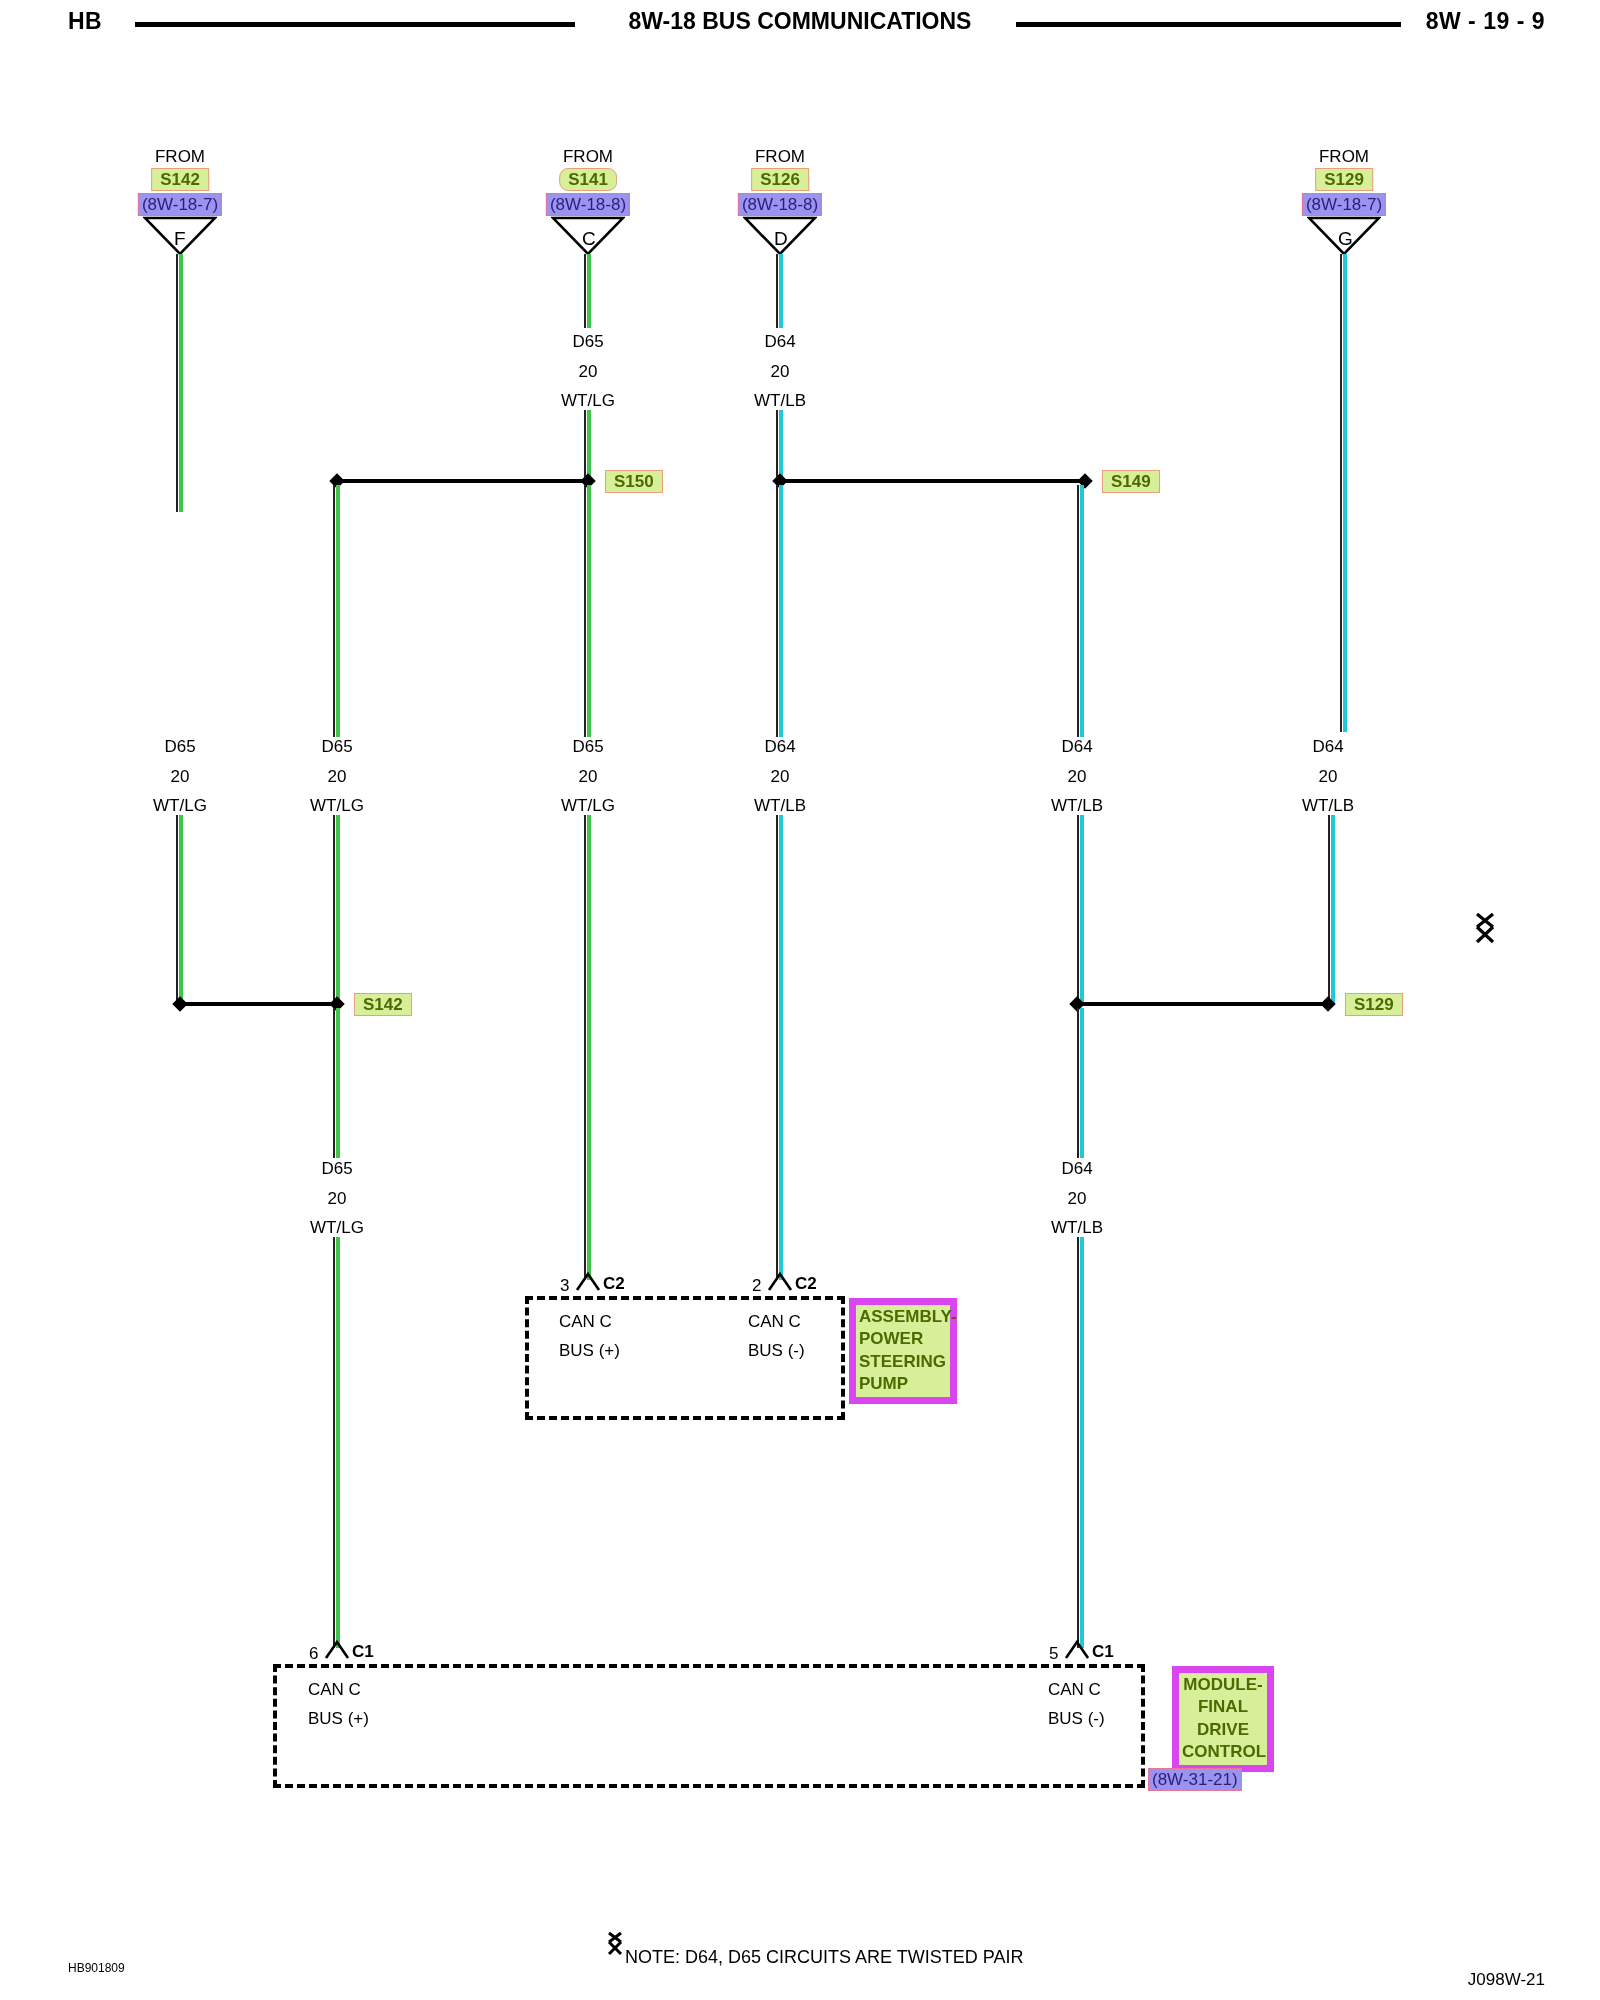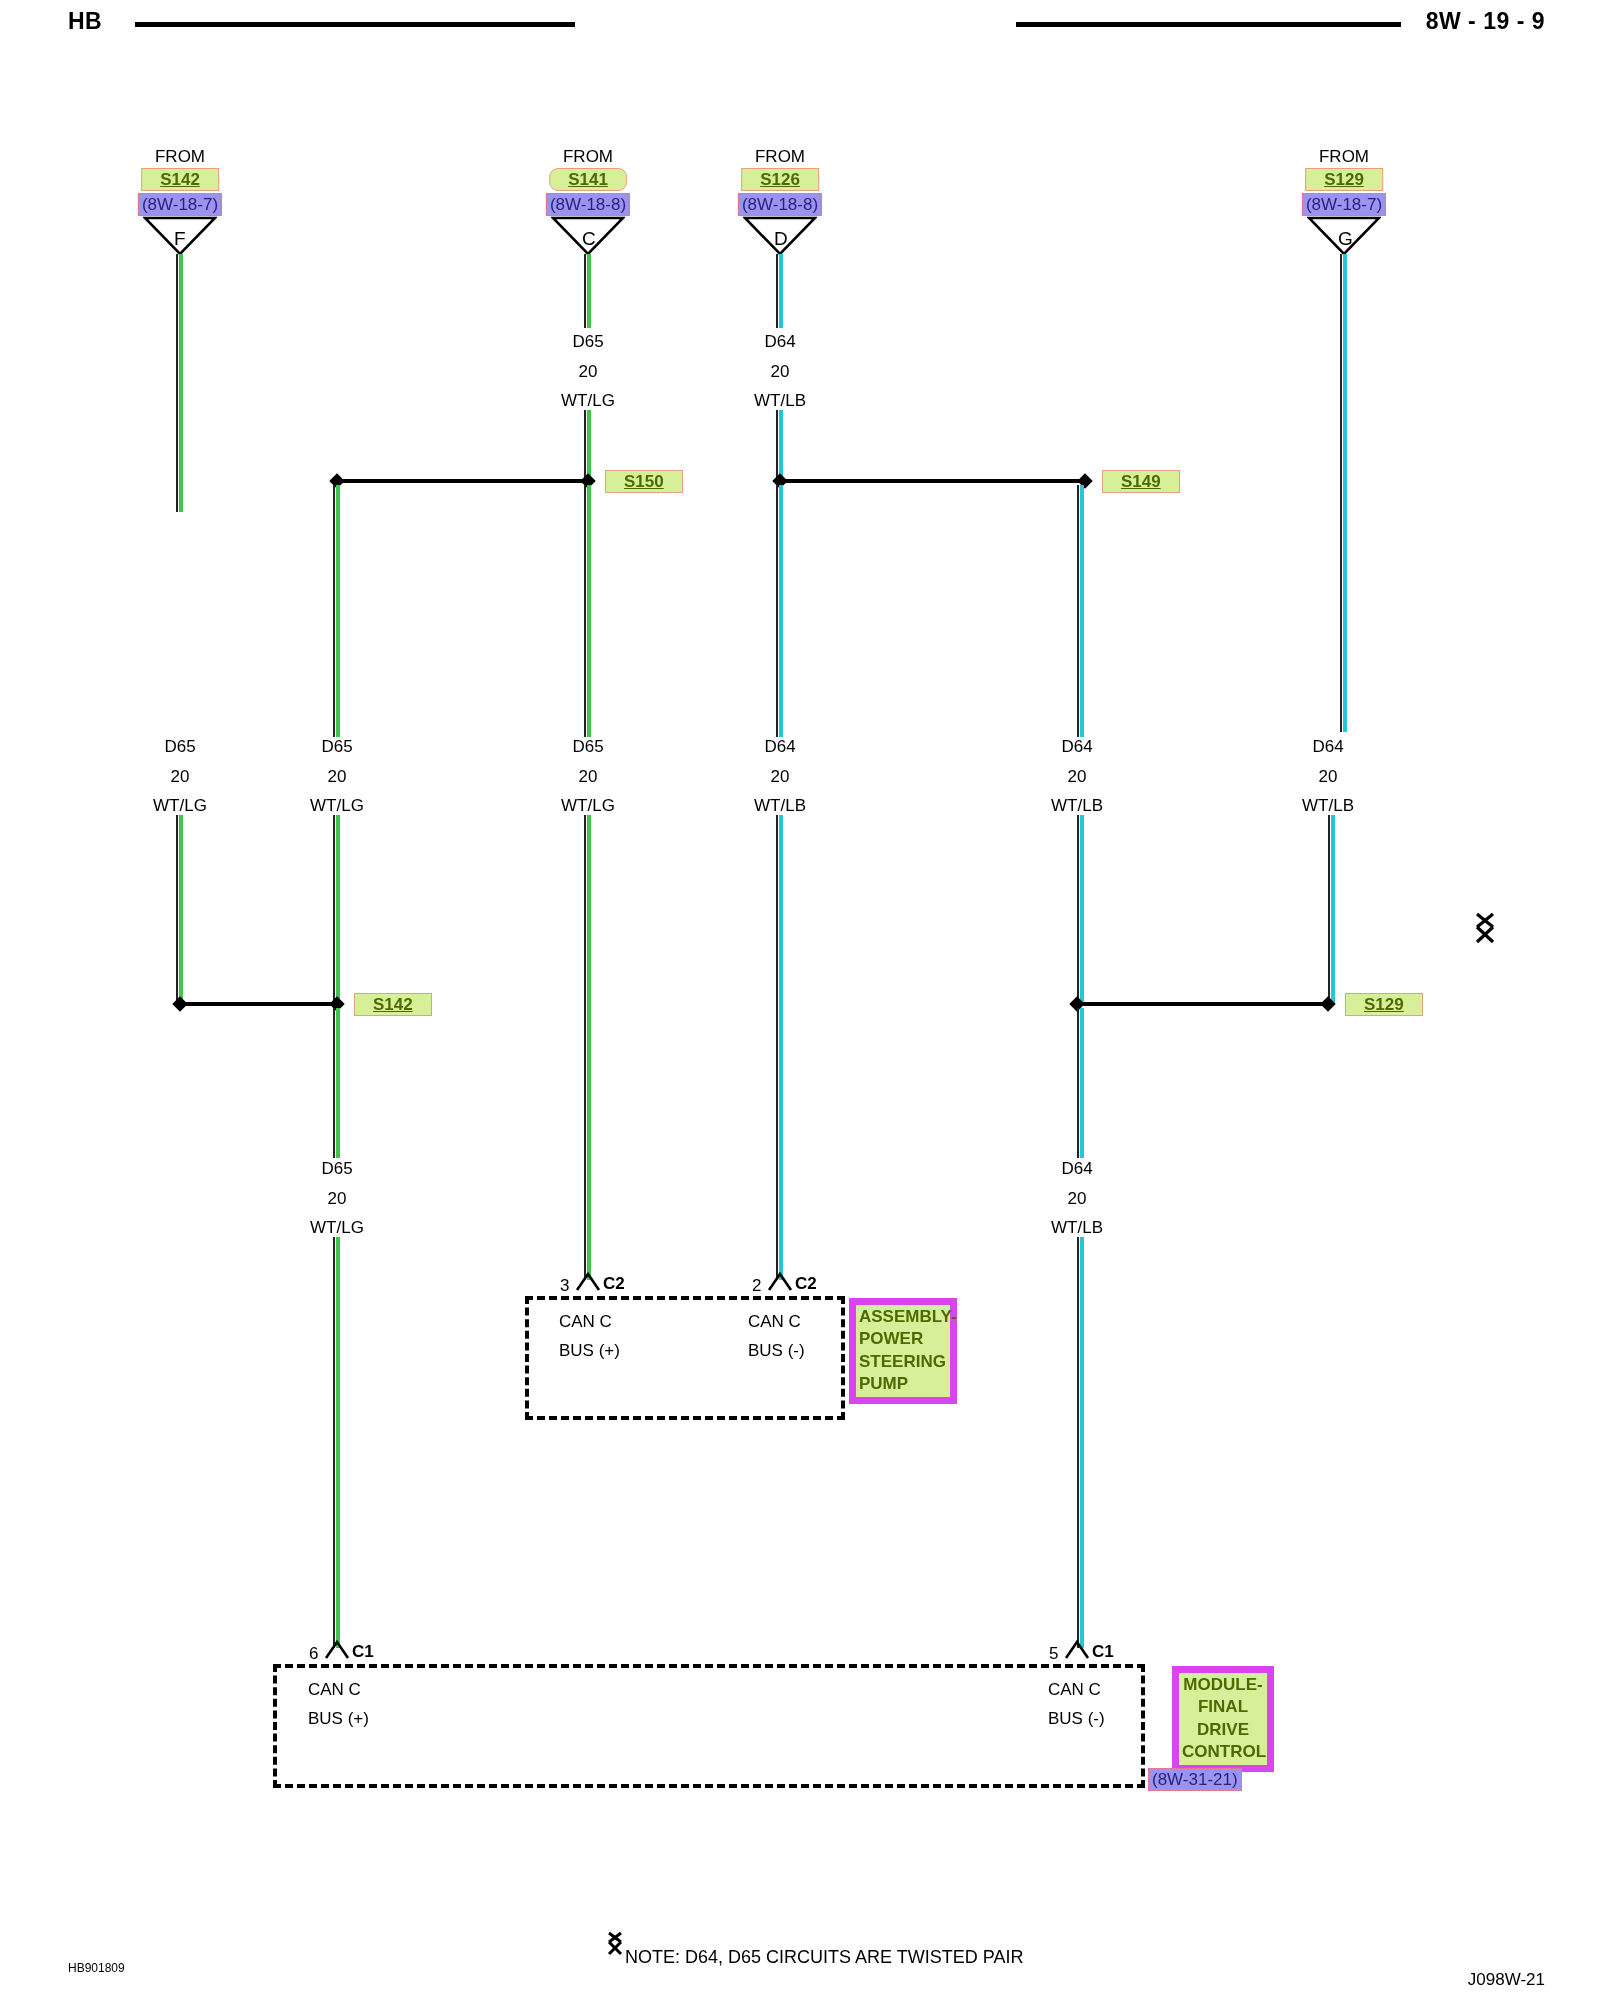--- a/index.html
+++ b/index.html
@@ -81,24 +81,23 @@
   .bold { font-weight: bold; }
 
   
   .hl-green {
     position: absolute;
     font-size: 17px;
     font-weight: bold;
     color: #4c6a00;
     background: #d8ef9a;
     border: 1px solid #e8a07a;
-    padding: 0 18px;
+    padding: 0 8px;
     white-space: nowrap;
     line-height: 1.25;
-    text-decoration: underline;
   }
   .hl-green.c { transform: translateX(-50%); }
 
   .hl-purple {
     position: absolute;
     font-size: 17px;
     color: #2a1f7a;
     background: #9a93ef;
     border: 1px solid #e8749a;
     padding: 0 3px;
@@ -192,20 +191,21 @@
     text-align: right;
   }
 </style>
 </head>
 <body>
 
 <div id="page">
 
   <div class="hdr-left">HB</div>
   <div class="hdr-rule left"></div>
+  <div class="hdr-title">8W-18 BUS COMMUNICATIONS</div>
   <div class="hdr-rule right"></div>
   <div class="hdr-right">8W - 19 - 9</div>
 
   <div class="t c" style="left:180px; top:148px;">FROM</div>
   <div class="hl-green c" style="left:180px; top:168px;">S142</div>
   <div class="hl-purple c" style="left:180px; top:193px;">(8W-18-7)</div>
   <div class="tri" style="left:180px; top:216px;">
     <svg width="74" height="40" viewBox="0 0 74 40">
         <polygon points="2,2 72,2 37,38" fill="#fff" stroke="#000" stroke-width="2.6"></polygon>
       </svg>

